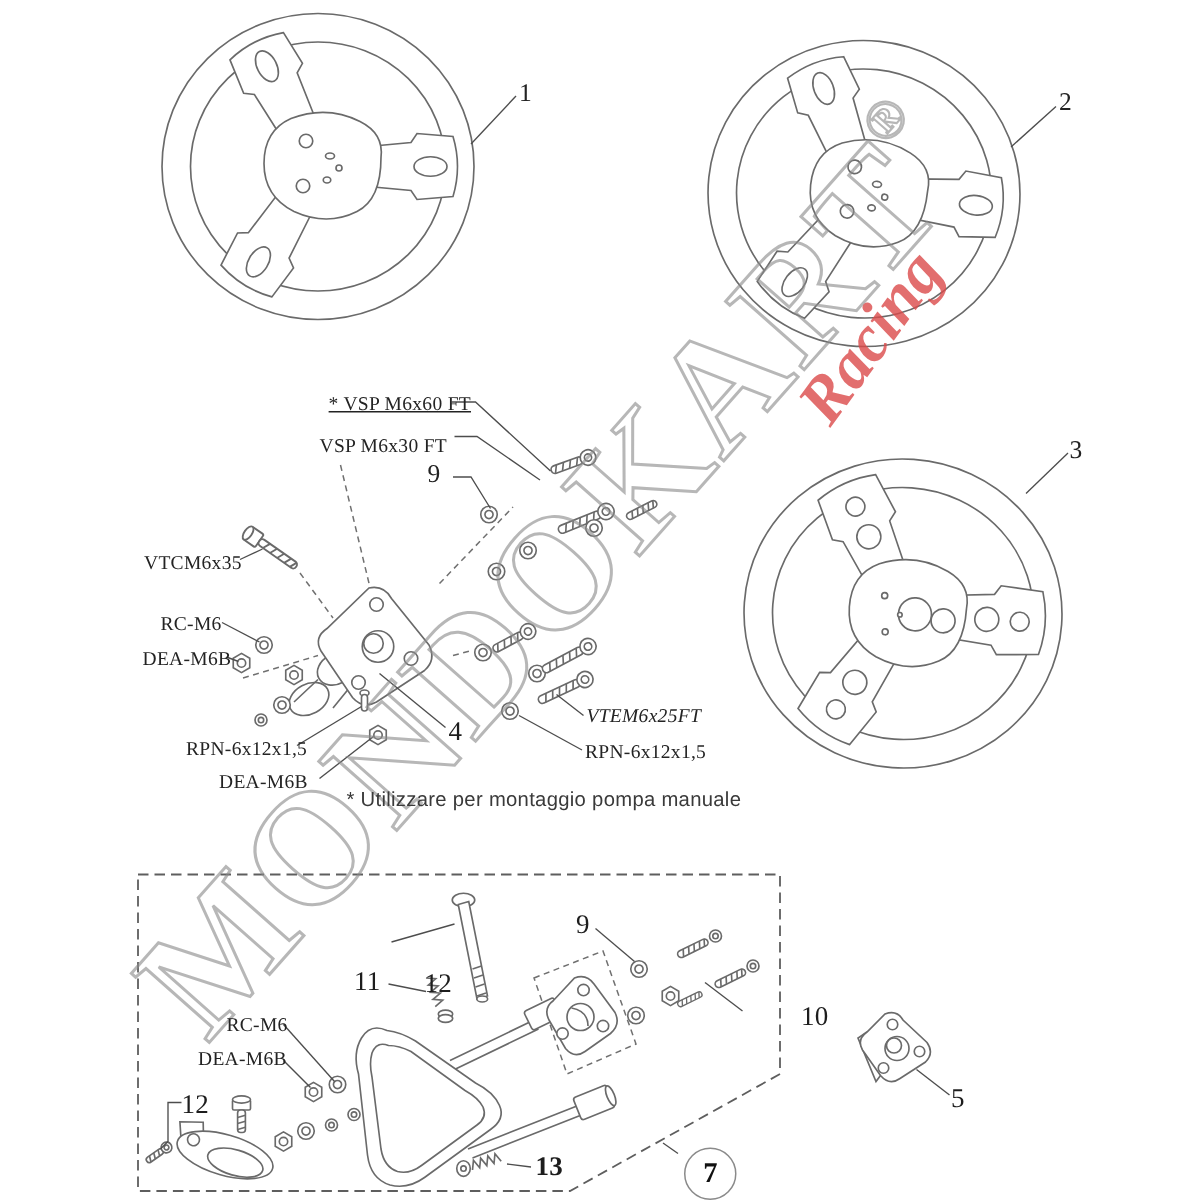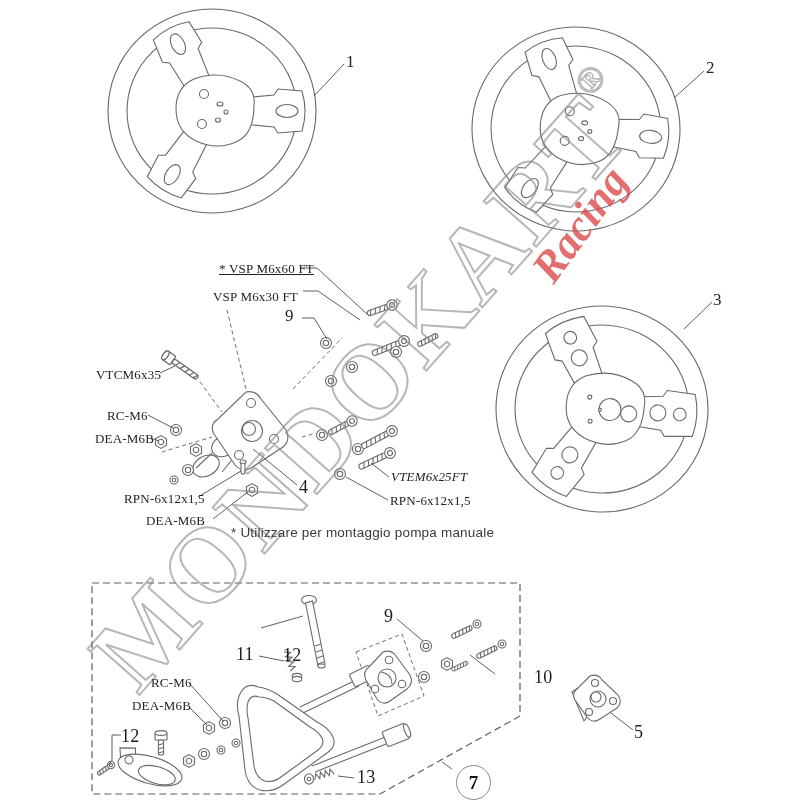--- a/index.html
+++ b/index.html
@@ -318,20 +318,20 @@
 
 <div class="note" style="left:231px;top:525px;">* Utilizzare per montaggio pompa manuale</div>
 
 <div class="lbl num" style="left:236px;top:618px;margin-top:26px;">11</div>
 <div class="lbl num" style="left:238px;top:645px;margin-left:45px;">12</div>
 <div class="lbl" style="left:151px;top:675px;">RC-M6</div>
 <div class="lbl" style="left:132px;top:698px;">DEA-M6B</div>
 <div class="lbl num" style="left:121px;top:726px;">12</div>
 <div class="lbl num" style="left:384px;top:606px;">9</div>
 <div class="lbl num" style="left:490px;top:667px;margin-left:44px;">10</div>
-<div class="lbl num" style="left:357px;top:767px;">13</div>
+<div class="lbl num" style="left:357px;top:767px;font-weight:bold;">13</div>
 <div class="lbl num" style="left:634px;top:722px;">5</div>
 
 <div class="badge7">
       <span>7</span>
     </div>
 
 </div>
 
 </body></html>

